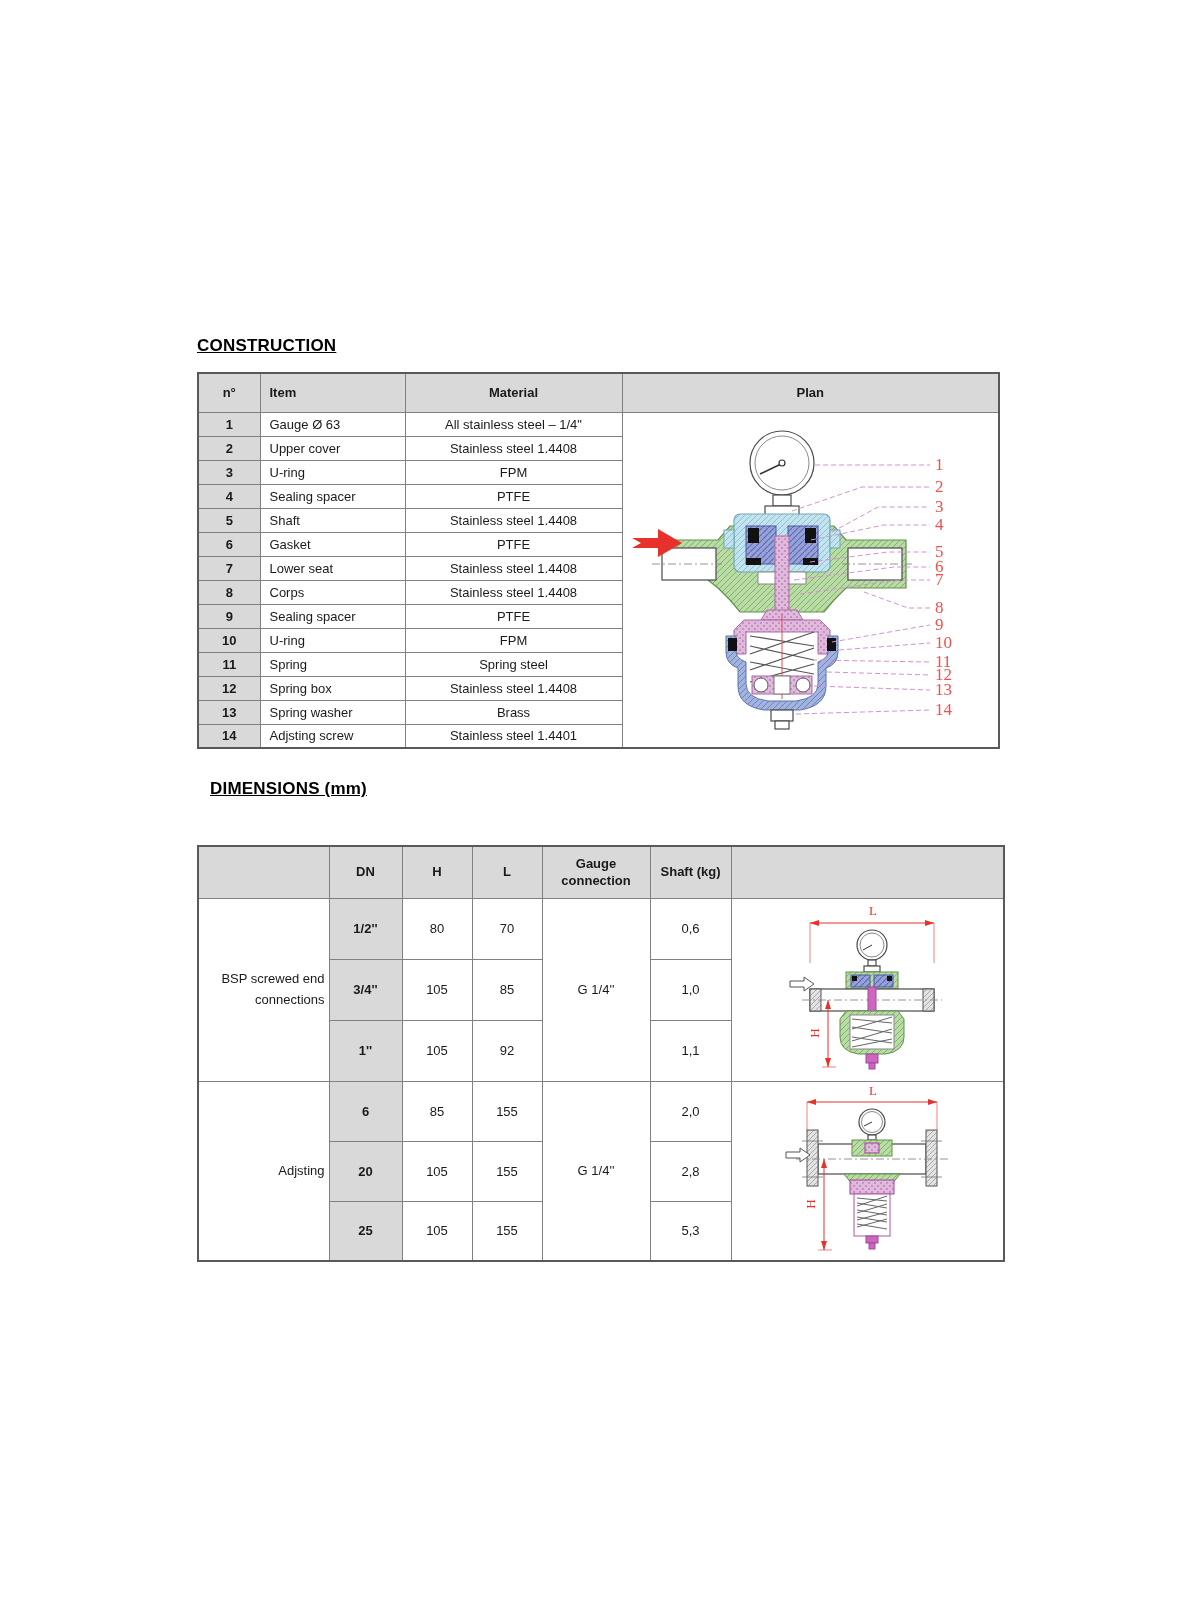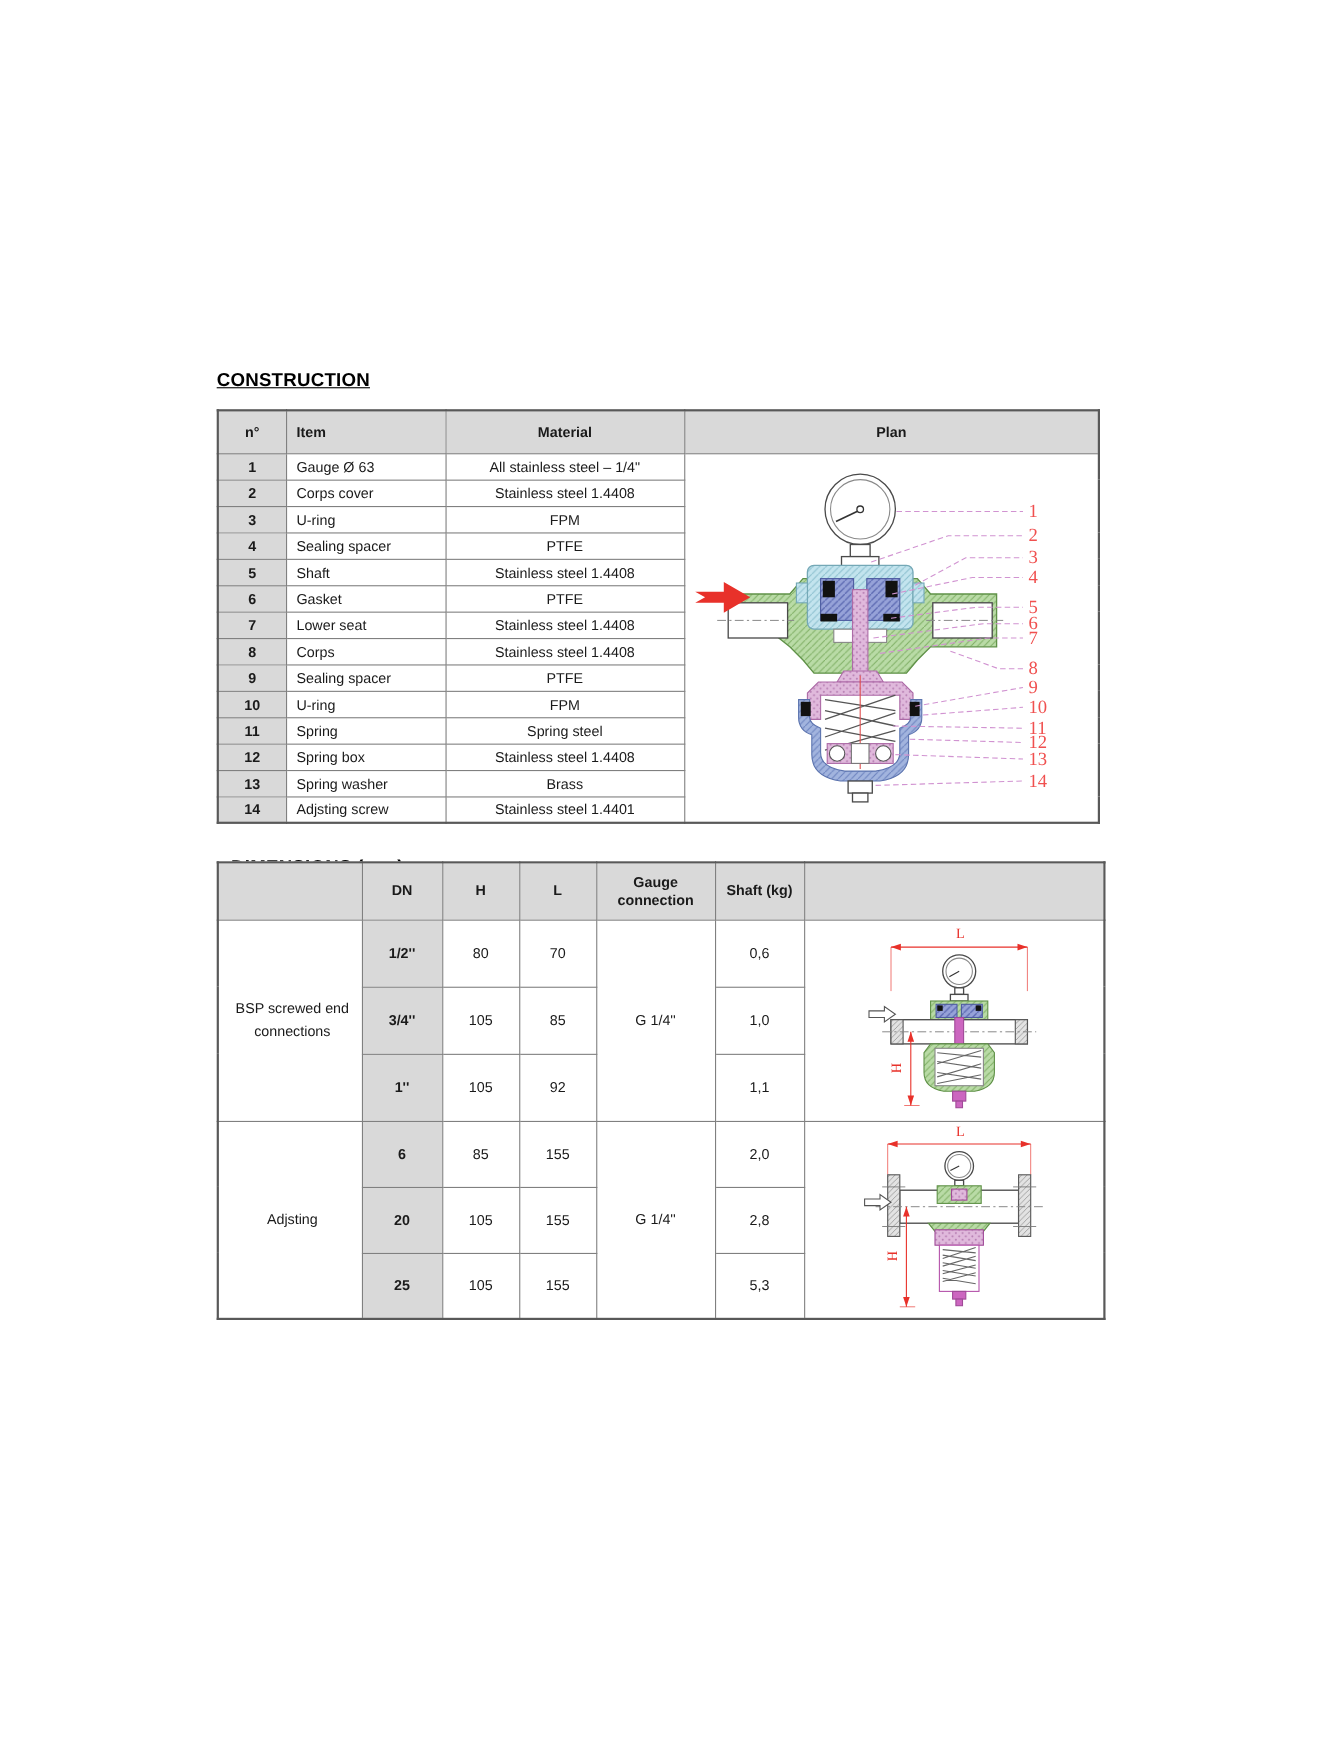--- a/index.html
+++ b/index.html
@@ -32,26 +32,26 @@
   .c{text-align:center;}
   .l{text-align:left;padding-left:9px;margin-left:28px;}
   .b{font-weight:bold;}
 
   #construction-table{left:197px;top:372px;width:801px;}
   #construction-table thead tr{height:39px;}
   #construction-table tbody tr{height:24px;}
   #construction-table td{font-size:13px;}
   .plan-cell{padding:0;text-align:center;vertical-align:middle;}
 
-  #dimensions-table{left:197px;top:783px;width:806px;}
+  #dimensions-table{left:197px;top:845px;width:806px;}
   #dimensions-table thead tr{height:52px;}
   #dimensions-table th{font-size:13px;line-height:1.35;}
   tr.rh61{height:61px;}
   tr.rh60{height:60px;}
-  .group-label{text-align:center;padding-left:8px;line-height:1.55;}
+  .group-label{text-align:right;padding-left:8px;line-height:1.55;}
   .dwg-cell{padding:0;text-align:center;vertical-align:middle;}
 
   svg{display:block;margin:0 auto;}
   .defs-holder{position:absolute;width:0;height:0;overflow:hidden;}
 
   .num{fill:var(--label-red);font-family:"Liberation Serif",serif;font-size:17px;}
   .dimlabel{fill:var(--accent-red);font-family:"Liberation Serif",serif;font-size:13px;}
   .leader{stroke:var(--leader-pink);stroke-width:1;stroke-dasharray:5 3;fill:none;}
   .redline{stroke:var(--accent-red);stroke-width:1;fill:none;}
   .redthin{stroke:var(--accent-red);stroke-width:.6;fill:none;}
@@ -198,21 +198,21 @@
             <text class="num" x="311" y="234">10</text>
             <text class="num" x="311" y="253">11</text>
             <text class="num" x="311" y="266">12</text>
             <text class="num" x="311" y="281">13</text>
             <text class="num" x="311" y="301">14</text>
           </svg>
         </td>
       </tr>
       <tr>
           <td class="gray c b">2</td>
-          <td class="l">Corps cover</td>
+          <td class="l">Upper cover</td>
           <td class="c">Stainless steel 1.4408</td>
         </tr>
       <tr>
           <td class="gray c b">3</td>
           <td class="l">U-ring</td>
           <td class="c">FPM</td>
         </tr>
       <tr>
           <td class="gray c b">4</td>
           <td class="l">Sealing spacer</td>

